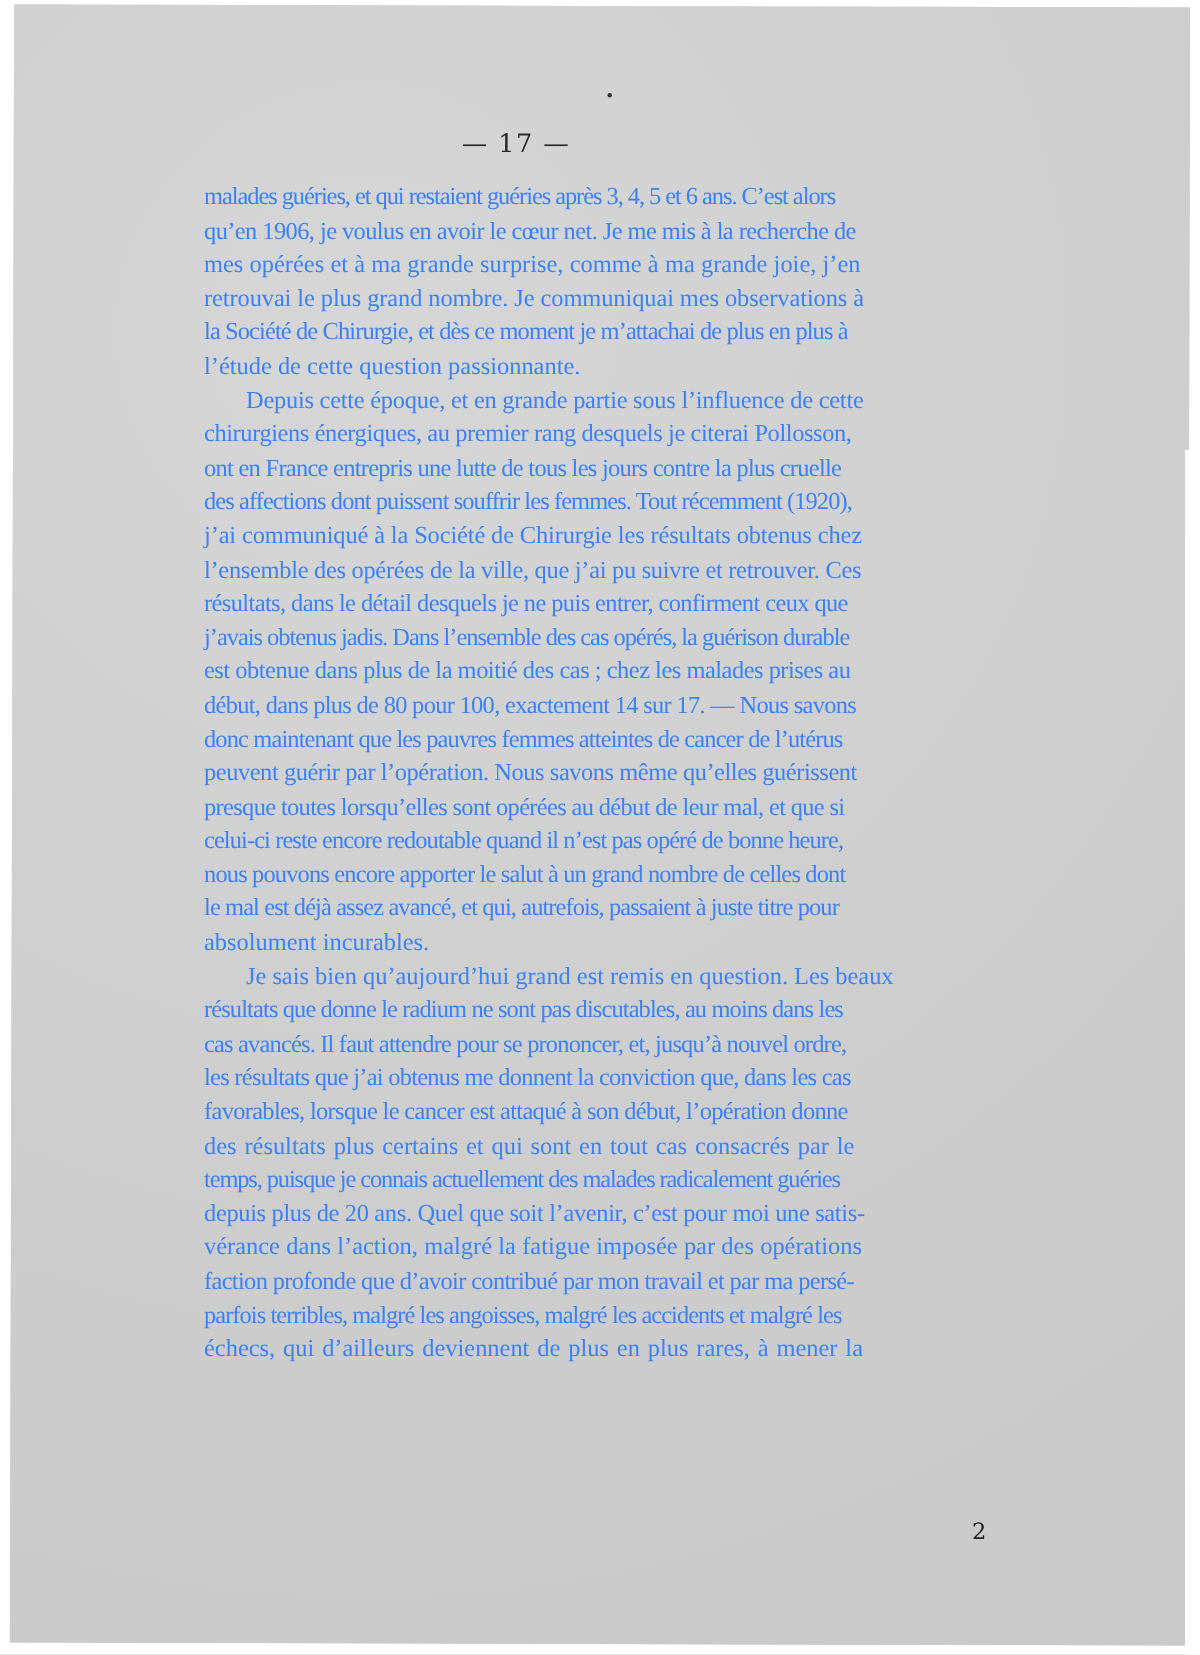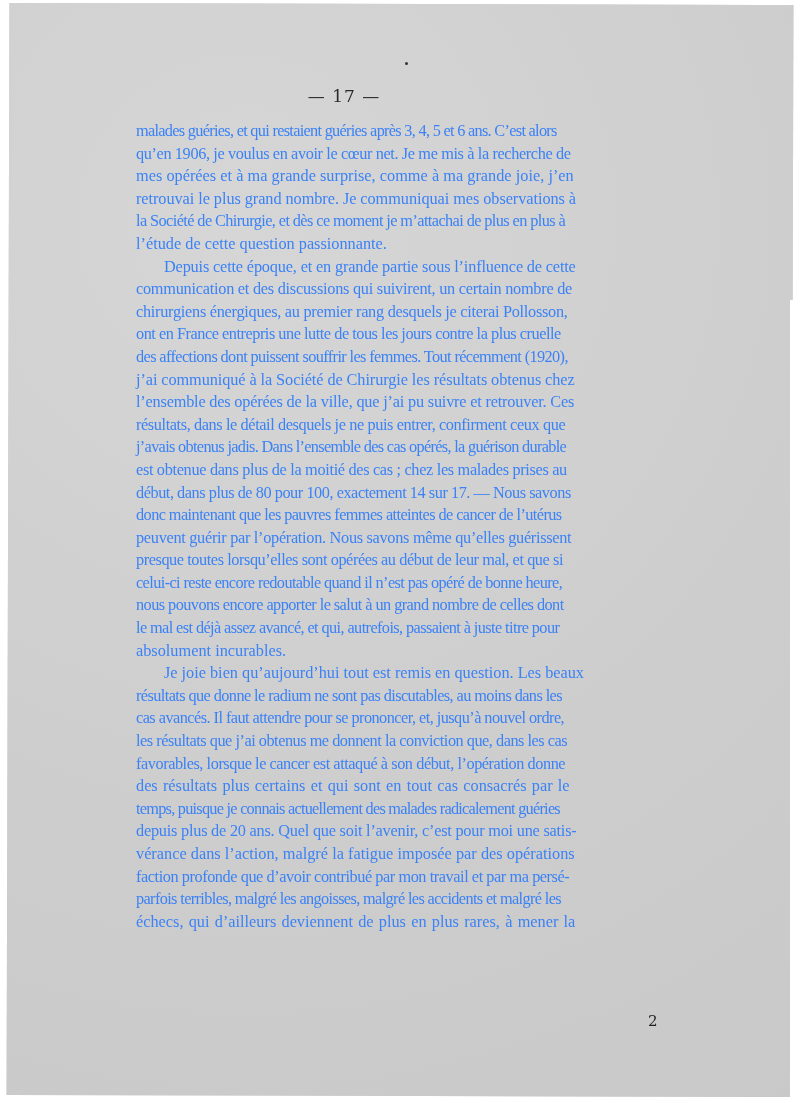--- a/index.html
+++ b/index.html
@@ -49,40 +49,39 @@
   <div>
       <span class="line" style="display: block; letter-spacing: -0.701299px; text-align: left; text-align-last: left;">malades guéries, et qui restaient guéries après 3, 4, 5 et 6 ans. C’est alors</span>
       <span class="line" style="display: block; letter-spacing: -0.380282px; text-align: left; text-align-last: left;">qu’en 1906, je voulus en avoir le cœur net. Je me mis à la recherche de</span>
       <span class="line" style="display: block; word-spacing: 0.0833333px; text-align: left; text-align-last: left;">mes opérées et à ma grande surprise, comme à ma grande joie, j’en</span>
       <span class="line" style="display: block; letter-spacing: -0.0615385px; text-align: left; text-align-last: left;">retrouvai le plus grand nombre. Je communiquai mes observations à</span>
       <span class="line" style="display: block; letter-spacing: -0.589041px; text-align: left; text-align-last: left;">la Société de Chirurgie, et dès ce moment je m’attachai de plus en plus à</span>
       <span class="line last" style="display: block; text-align: left; text-align-last: left;">l’étude de cette question passionnante.</span>
     </div>
   <div>
       <span class="line indent" style="display: block; letter-spacing: -0.166667px; text-align: left; text-align-last: left;">Depuis cette époque, et en grande partie sous l’influence de cette</span>
-      <span class="line" style="display: block; letter-spacing: -0.25px; text-align: left; text-align-last: left;">communication et des discussions qui suivirent, un certain nombre de</span>
       <span class="line" style="display: block; letter-spacing: -0.271429px; text-align: left; text-align-last: left;">chirurgiens énergiques, au premier rang desquels je citerai Pollosson,</span>
       <span class="line" style="display: block; letter-spacing: -0.472973px; text-align: left; text-align-last: left;">ont en France entrepris une lutte de tous les jours contre la plus cruelle</span>
       <span class="line" style="display: block; letter-spacing: -0.611111px; text-align: left; text-align-last: left;">des affections dont puissent souffrir les femmes. Tout récemment (1920),</span>
       <span class="line" style="display: block; letter-spacing: -0.0882353px; text-align: left; text-align-last: left;">j’ai communiqué à la Société de Chirurgie les résultats obtenus chez</span>
       <span class="line" style="display: block; letter-spacing: -0.194444px; text-align: left; text-align-last: left;">l’ensemble des opérées de la ville, que j’ai pu suivre et retrouver. Ces</span>
       <span class="line" style="display: block; letter-spacing: -0.39726px; text-align: left; text-align-last: left;">résultats, dans le détail desquels je ne puis entrer, confirment ceux que</span>
       <span class="line" style="display: block; letter-spacing: -0.675676px; text-align: left; text-align-last: left;">j’avais obtenus jadis. Dans l’ensemble des cas opérés, la guérison durable</span>
       <span class="line" style="display: block; letter-spacing: -0.323944px; text-align: left; text-align-last: left;">est obtenue dans plus de la moitié des cas ; chez les malades prises au</span>
       <span class="line" style="display: block; letter-spacing: -0.455882px; text-align: left; text-align-last: left;">début, dans plus de 80 pour 100, exactement 14 sur 17. — Nous savons</span>
       <span class="line" style="display: block; letter-spacing: -0.571429px; text-align: left; text-align-last: left;">donc maintenant que les pauvres femmes atteintes de cancer de l’utérus</span>
       <span class="line" style="display: block; letter-spacing: -0.294118px; text-align: center; text-align-last: left;">peuvent guérir par l’opération. Nous savons même qu’elles guérissent</span>
       <span class="line" style="display: block; letter-spacing: -0.430556px; text-align: left; text-align-last: left;">presque toutes lorsqu’elles sont opérées au début de leur mal, et que si</span>
       <span class="line" style="display: block; letter-spacing: -0.60274px; text-align: left; text-align-last: left;">celui-ci reste encore redoutable quand il n’est pas opéré de bonne heure,</span>
       <span class="line" style="display: block; letter-spacing: -0.557143px; text-align: left; text-align-last: left;">nous pouvons encore apporter le salut à un grand nombre de celles dont</span>
       <span class="line" style="display: block; letter-spacing: -0.597403px; text-align: right; text-align-last: left;">le mal est déjà assez avancé, et qui, autrefois, passaient à juste titre pour</span>
       <span class="line last" style="display: block; text-align: left; text-align-last: left;">absolument incurables.</span>
     </div>
   <div>
-      <span class="line indent" style="display: block; letter-spacing: -0.0153846px; text-align: left; text-align-last: left;">Je joie bien qu’aujourd’hui tout est remis en question. Les beaux</span>
+      <span class="line indent" style="display: block; letter-spacing: -0.0153846px; text-align: left; text-align-last: left;">Je sais bien qu’aujourd’hui grand est remis en question. Les beaux</span>
       <span class="line" style="display: block; letter-spacing: -0.583333px; text-align: left; text-align-last: left;">résultats que donne le radium ne sont pas discutables, au moins dans les</span>
       <span class="line" style="display: block; letter-spacing: -0.540541px; text-align: left; text-align-last: left;">cas avancés. Il faut attendre pour se prononcer, et, jusqu’à nouvel ordre,</span>
       <span class="line" style="display: block; letter-spacing: -0.479452px; text-align: left; text-align-last: left;">les résultats que j’ai obtenus me donnent la conviction que, dans les cas</span>
       <span class="line" style="display: block; letter-spacing: -0.444444px; text-align: left; text-align-last: left;">favorables, lorsque le cancer est attaqué à son début, l’opération donne</span>
       <span class="line" style="display: block; word-spacing: 1.16667px; text-align: left; text-align-last: left;">des résultats plus certains et qui sont en tout cas consacrés par le</span>
       <span class="line" style="display: block; letter-spacing: -0.746479px; text-align: left; text-align-last: left;">temps, puisque je connais actuellement des malades radicalement guéries</span>
       <span class="line" style="display: block; letter-spacing: -0.222222px; text-align: left; text-align-last: left;">depuis plus de 20 ans. Quel que soit l’avenir, c’est pour moi une satis-</span>
       <span class="line" style="display: block; word-spacing: 0.111111px; text-align: left; text-align-last: left;">vérance dans l’action, malgré la fatigue imposée par des opérations</span>
       <span class="line" style="display: block; letter-spacing: -0.43662px; text-align: left; text-align-last: left;">faction profonde que d’avoir contribué par mon travail et par ma persé-</span>
       <span class="line" style="display: block; letter-spacing: -0.626667px; text-align: left; text-align-last: left;">parfois terribles, malgré les angoisses, malgré les accidents et malgré les</span>

